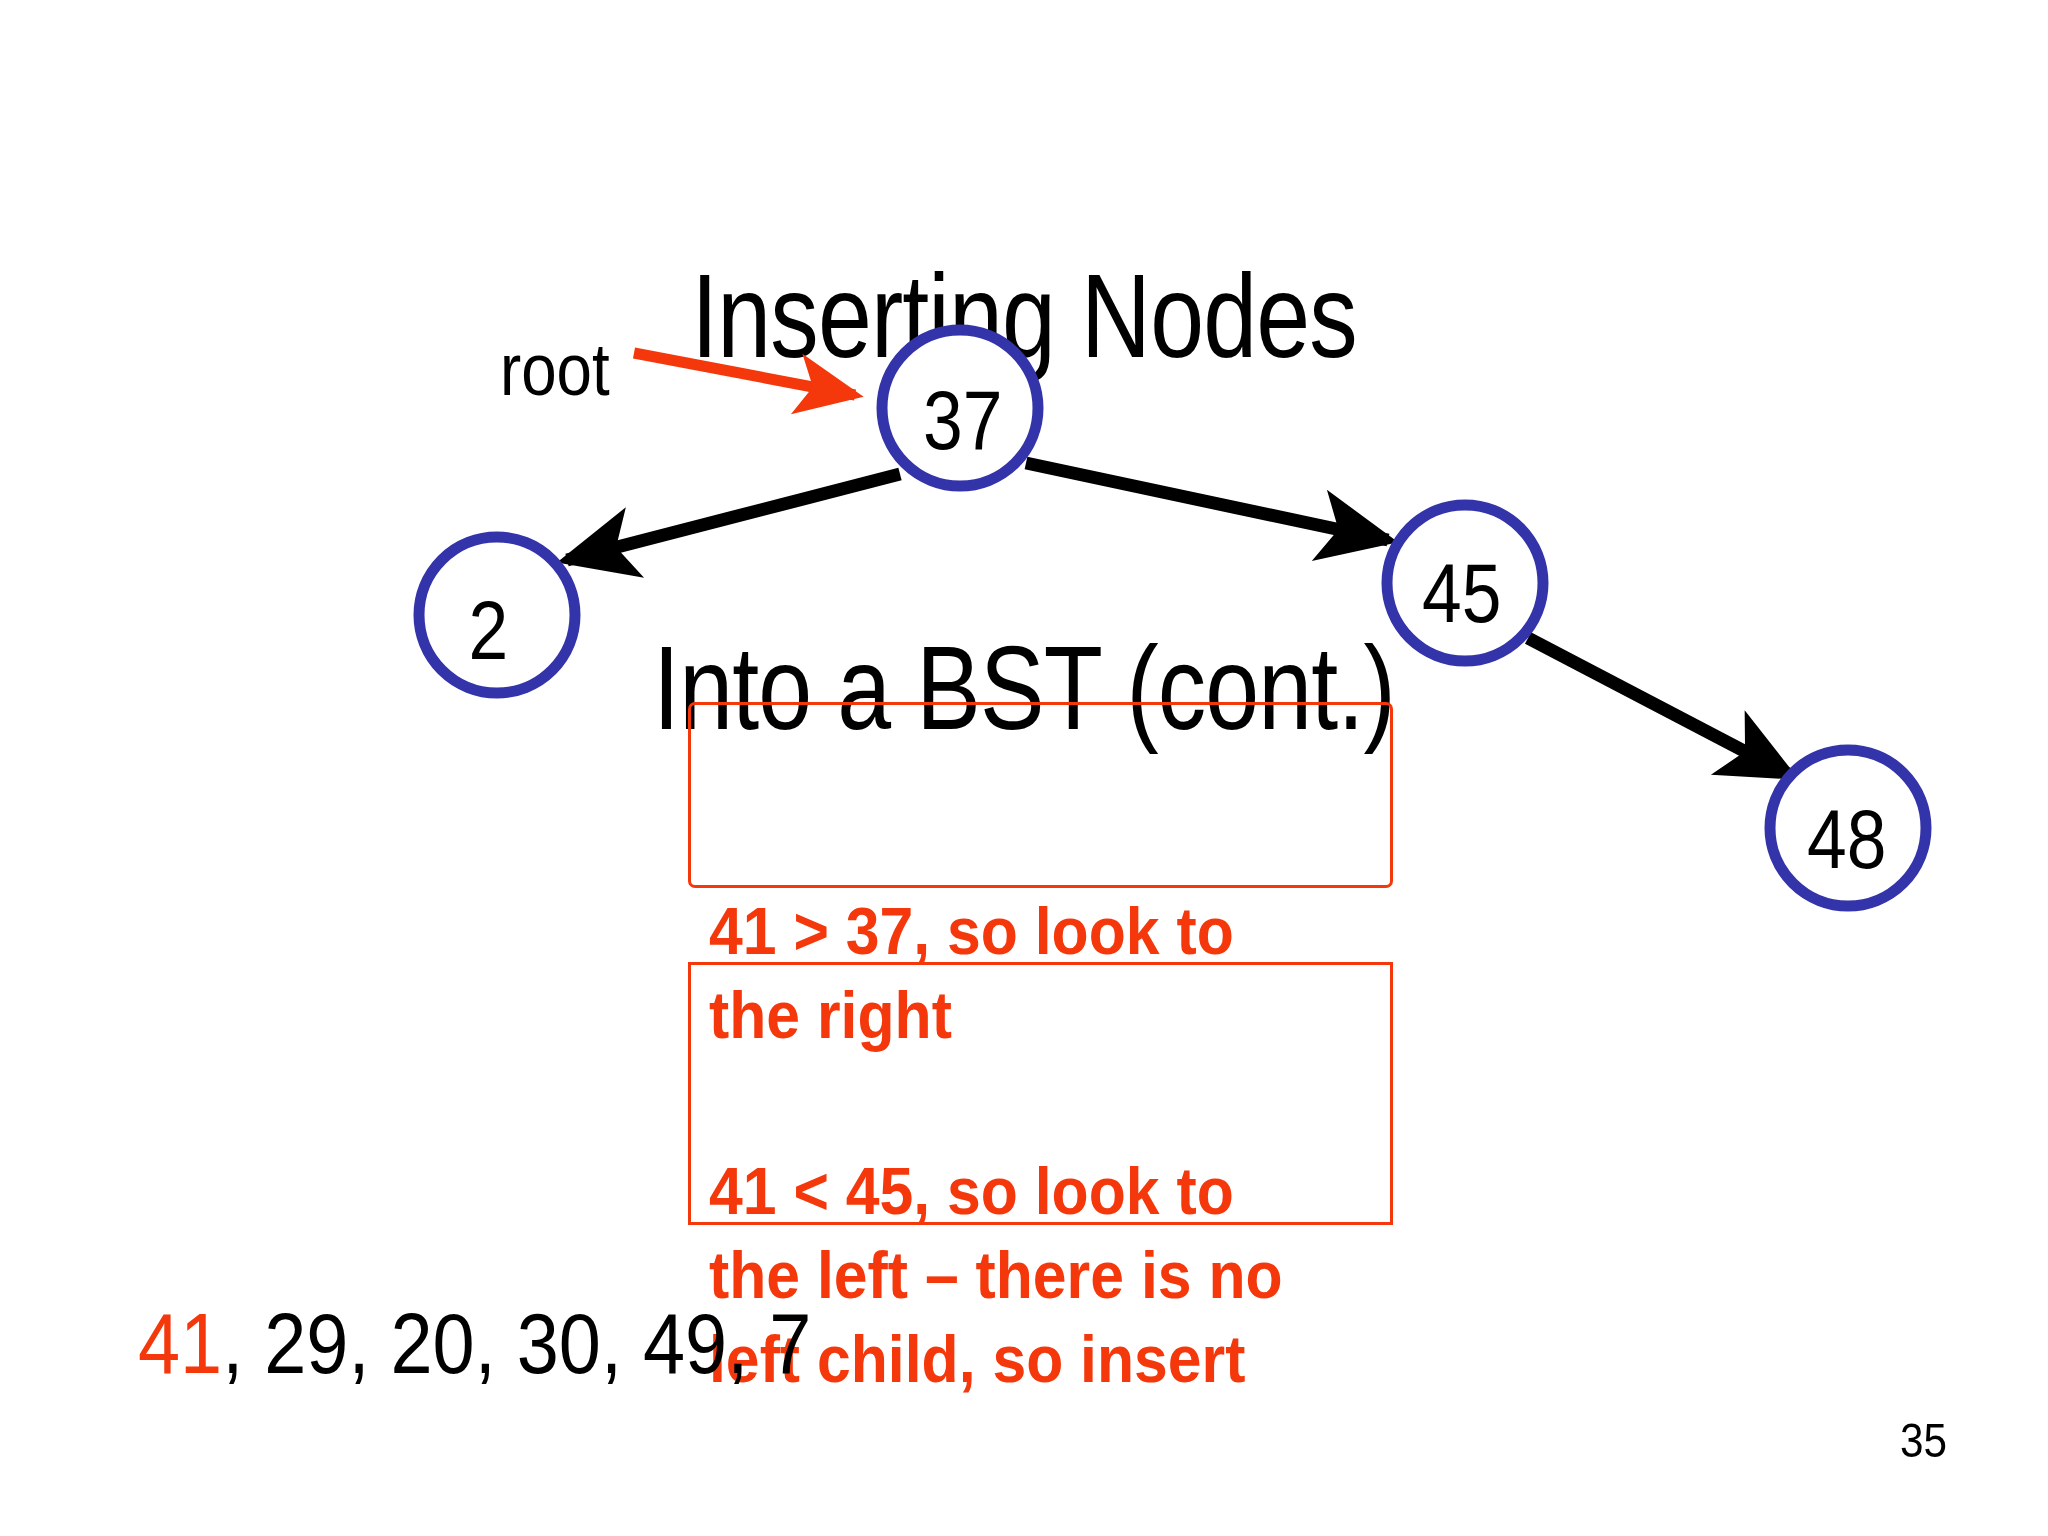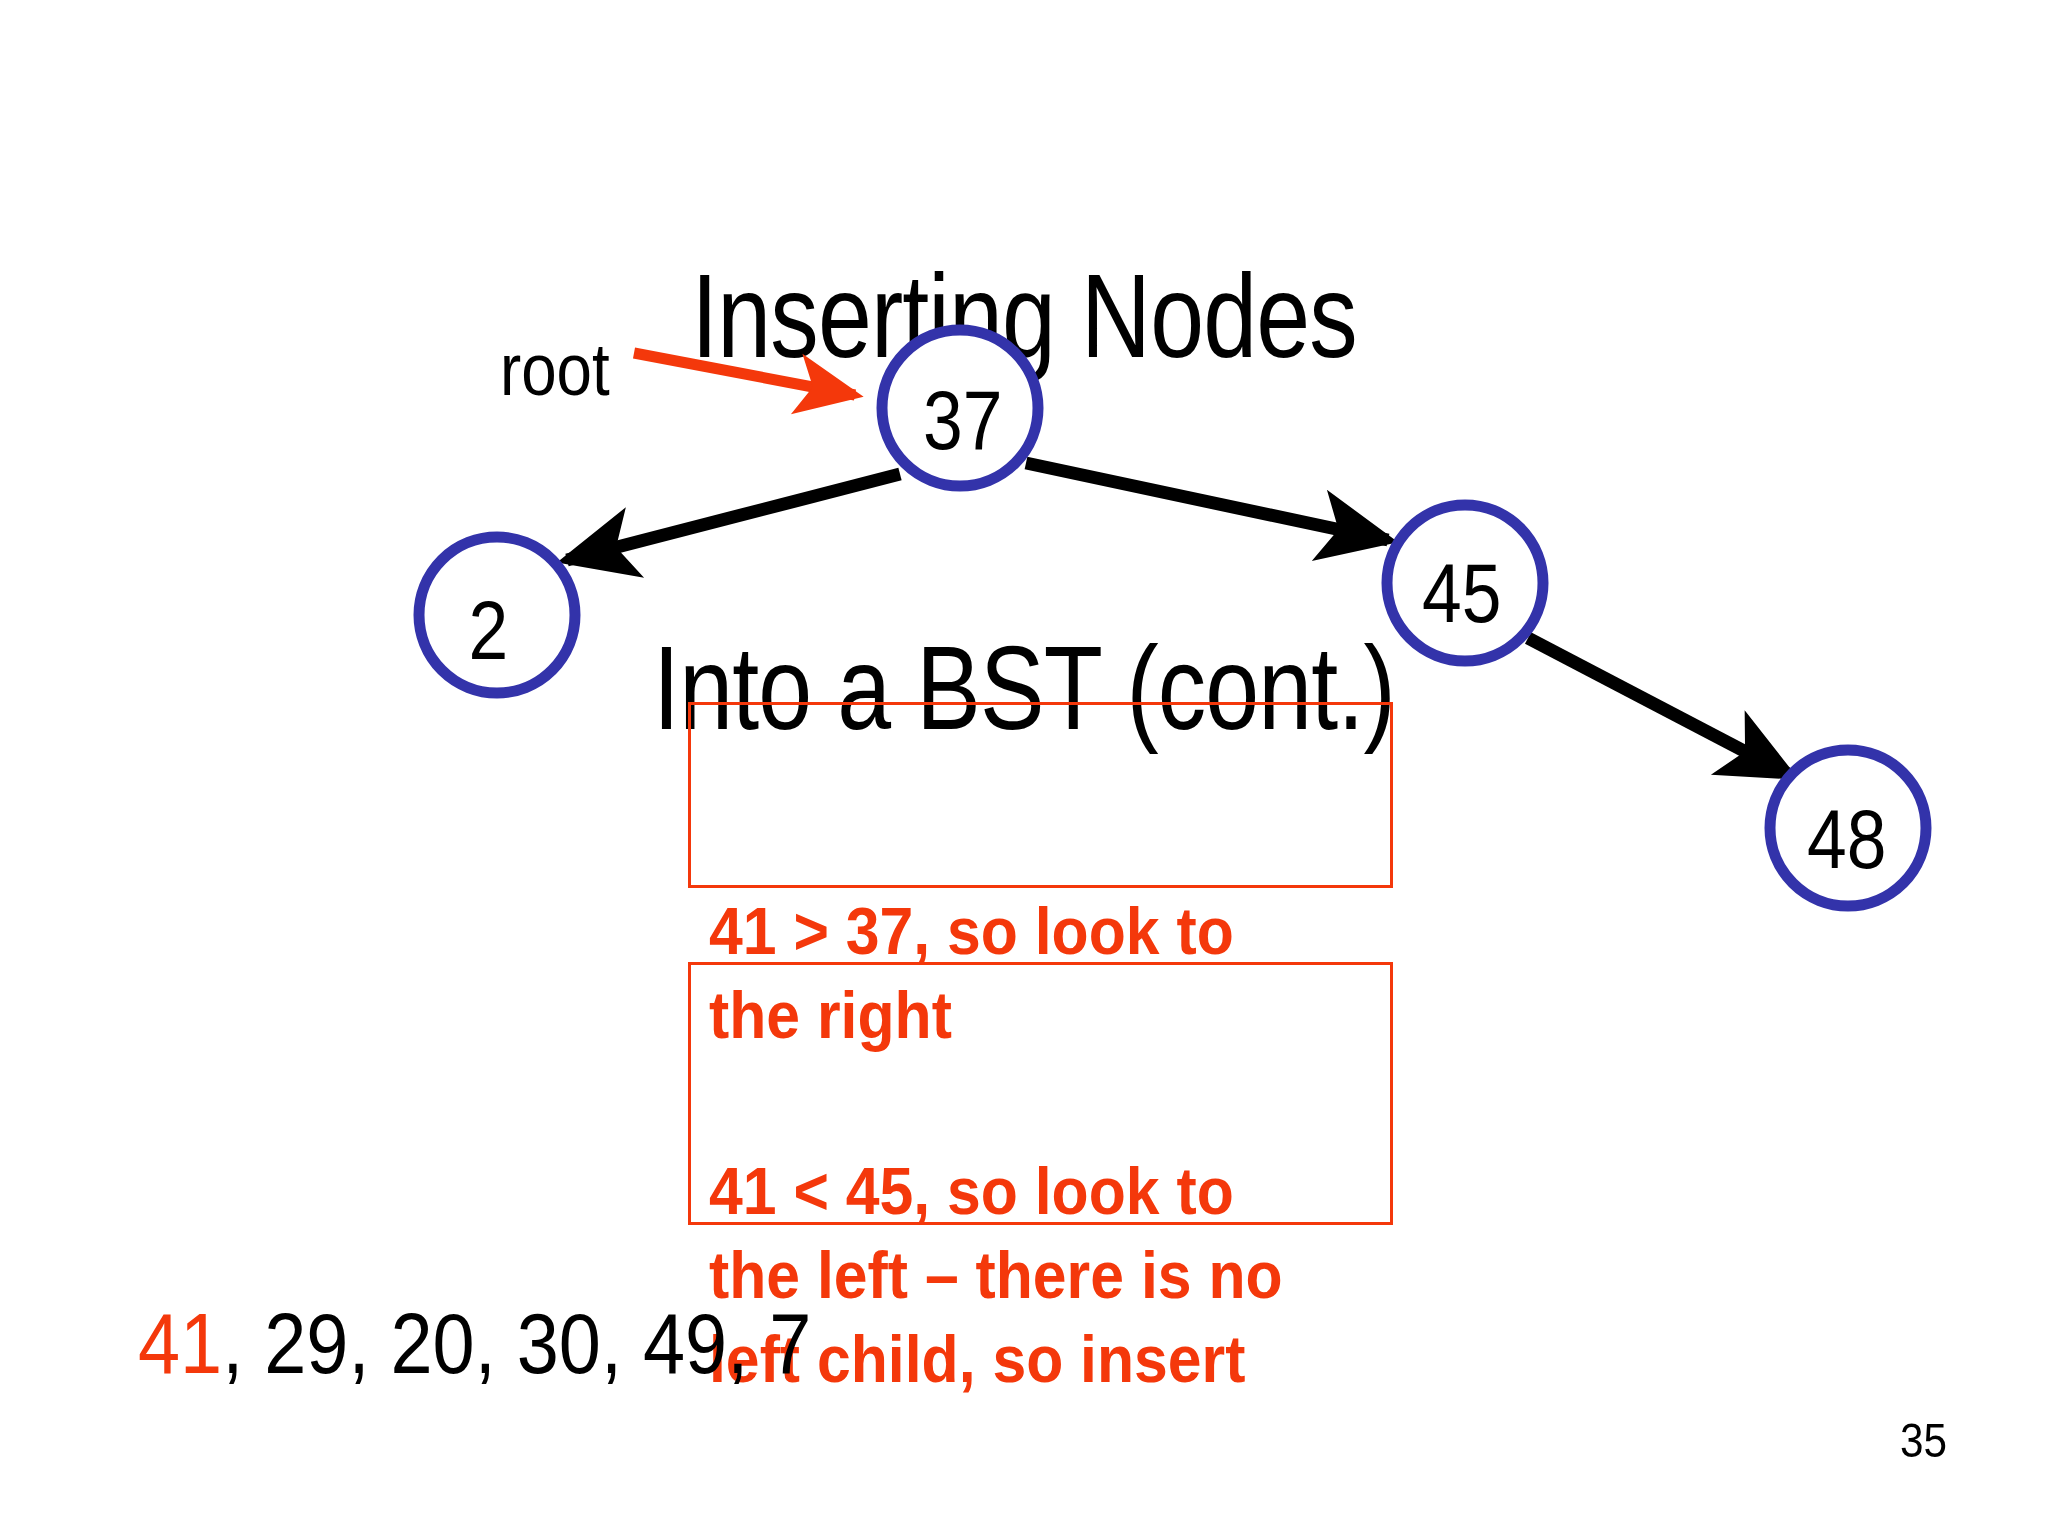--- a/index.html
+++ b/index.html
@@ -94,20 +94,21 @@
   .callout-inner {
     display: block;
     transform: scaleX(0.92);
     transform-origin: 0 0;
   }
   #callout-1 {
     left: 688px;
     top: 702px;
     width: 705px;
     height: 186px;
+    border-radius: 7px;
   }
   #callout-2 {
     left: 688px;
     top: 962px;
     width: 705px;
     height: 263px;
   }
 
   
   #sequence {

